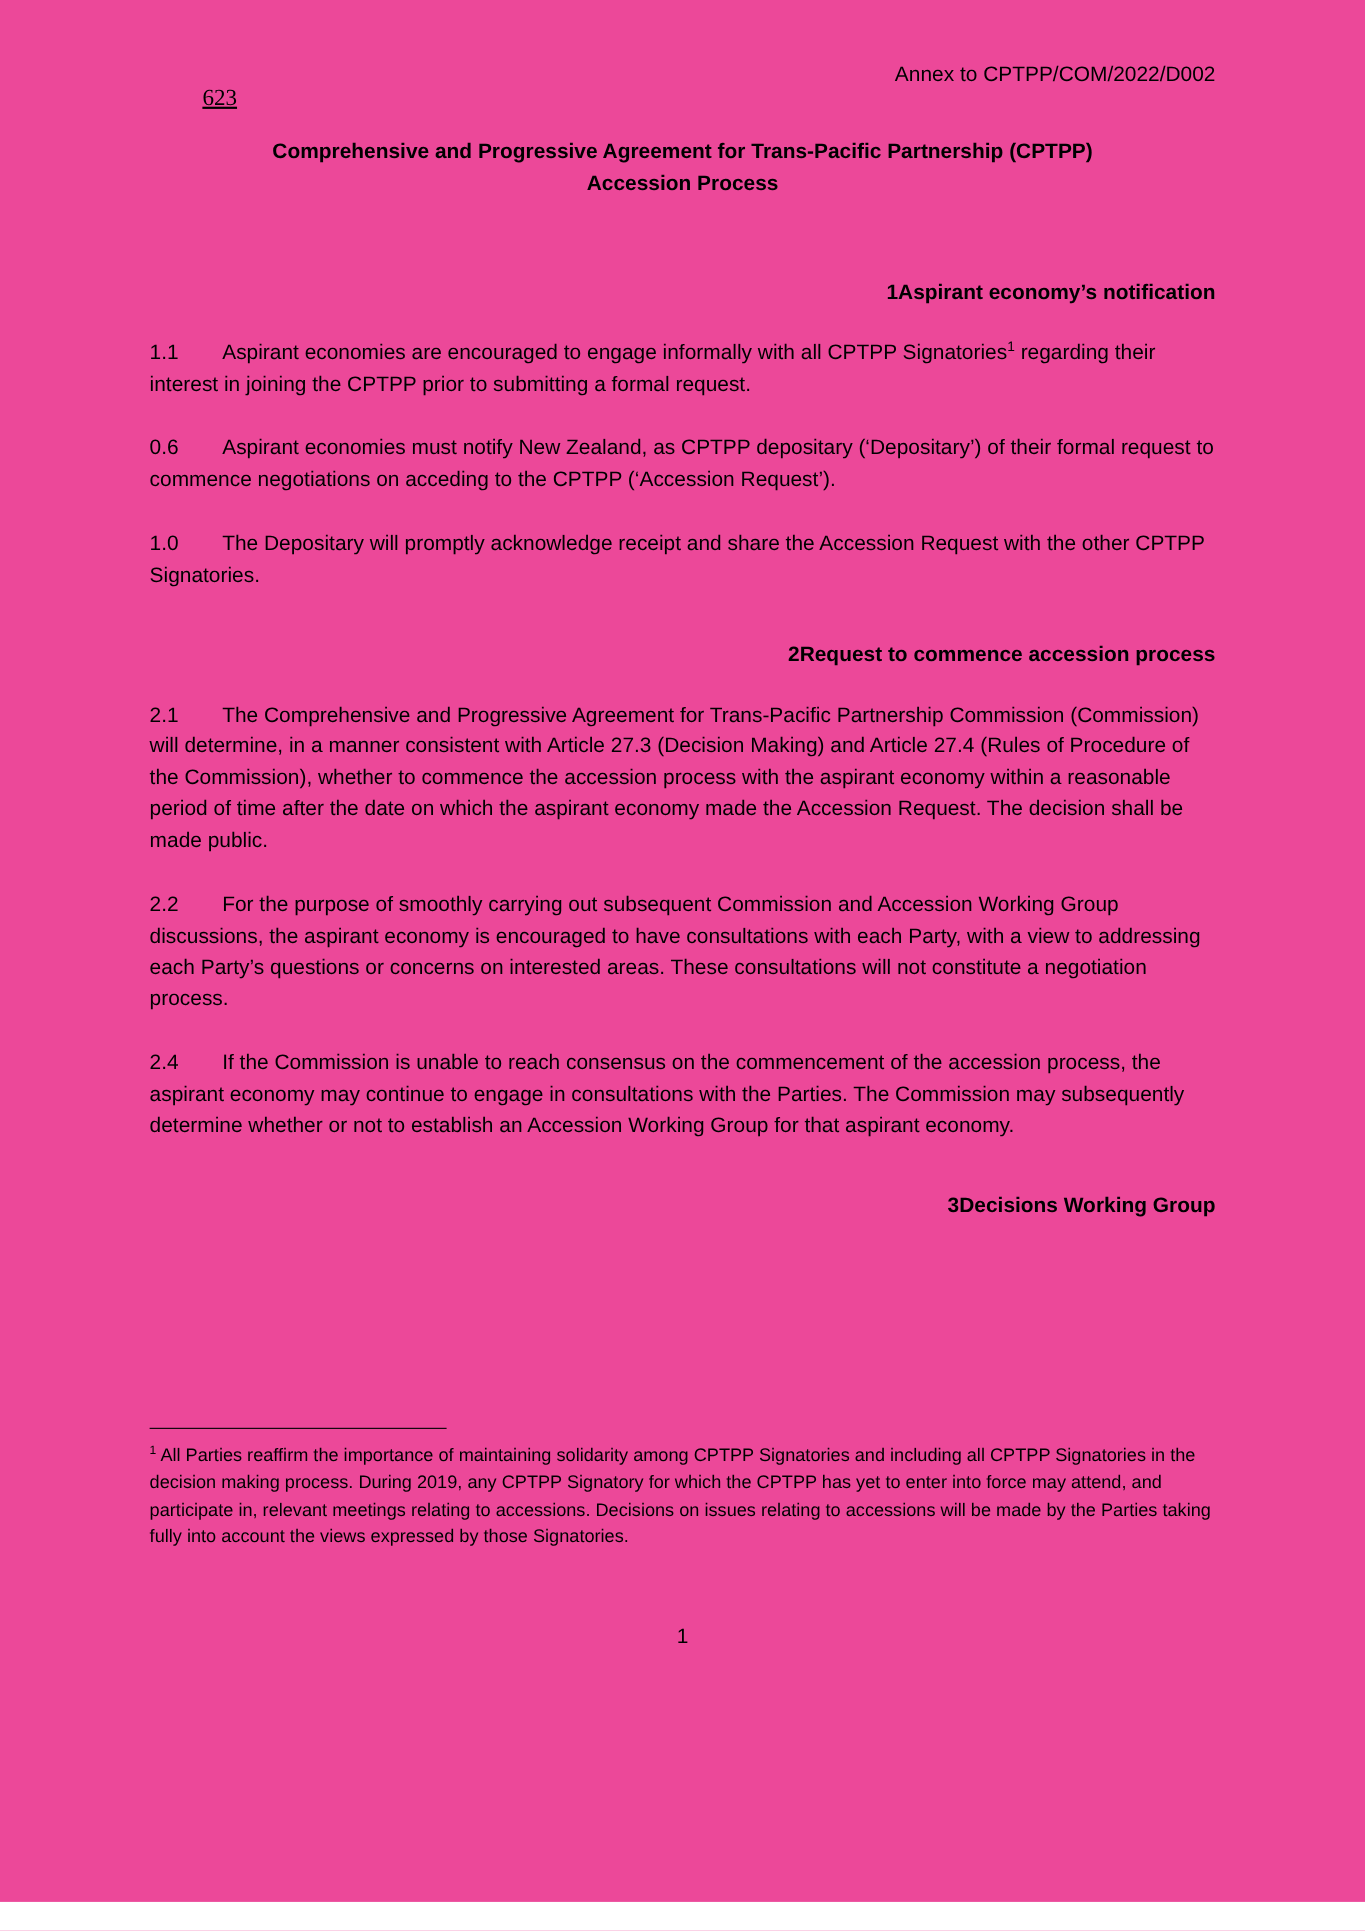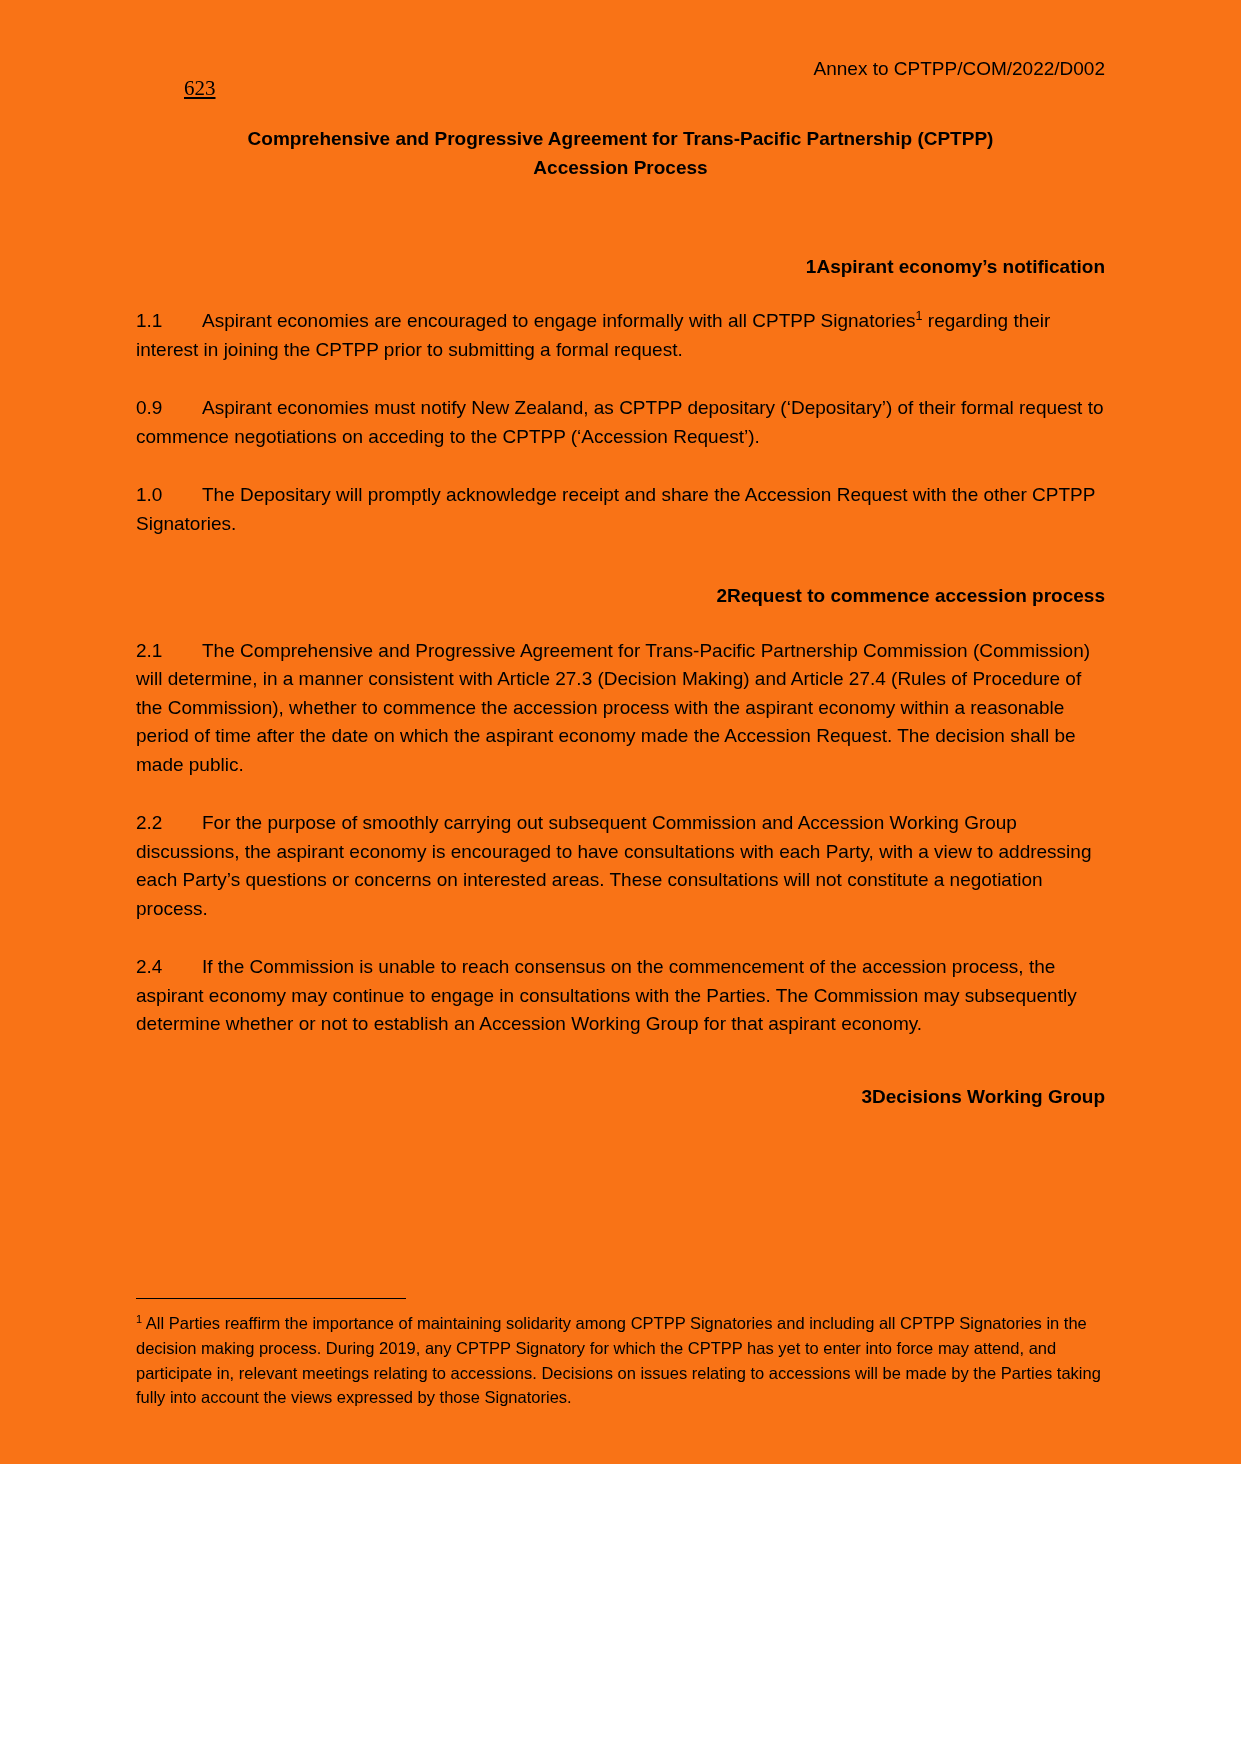--- a/index.html
+++ b/index.html
@@ -10,24 +10,24 @@
   body {
     width: 1241px;
     height: 1755px;
     font-family: "Liberation Sans", sans-serif;
     color: #000000;
     position: relative;
   }
   .page {
     position: relative;
     width: 1241px;
-    height: 1464px;
+    height: 1729px;
     box-sizing: border-box;
     padding: 52px 136px 0 136px;
-    background: #f97316;
+    background: #ec4899;
     overflow: hidden;
   }
   .header {
     position: relative;
     height: 72px;
   }
   .annex-ref {
     position: absolute;
     right: 0;
     top: 6px;
@@ -117,21 +117,21 @@
   </div>
 
   <section>
     <h2 class="section-heading">
       <span class="sec-num">1</span><span>Aspirant economy’s notification</span>
     </h2>
     <p class="para">
       <span class="para-num">1.1</span><span>Aspirant economies are encouraged to engage informally with all CPTPP Signatories</span><sup class="fn-ref">1</sup><span> regarding their interest in joining the CPTPP prior to submitting a formal request.</span>
     </p>
     <p class="para">
-      <span class="para-num">0.9</span><span>Aspirant economies must notify New Zealand, as CPTPP depositary (‘Depositary’) of their formal request to commence negotiations on acceding to the CPTPP (‘Accession Request’).</span>
+      <span class="para-num">0.6</span><span>Aspirant economies must notify New Zealand, as CPTPP depositary (‘Depositary’) of their formal request to commence negotiations on acceding to the CPTPP (‘Accession Request’).</span>
     </p>
     <p class="para">
       <span class="para-num">1.0</span><span>The Depositary will promptly acknowledge receipt and share the Accession Request with the other CPTPP Signatories.</span>
     </p>
   </section>
 
   <section>
     <h2 class="section-heading">
       <span class="sec-num">2</span><span>Request to commence accession process</span>
     </h2>

